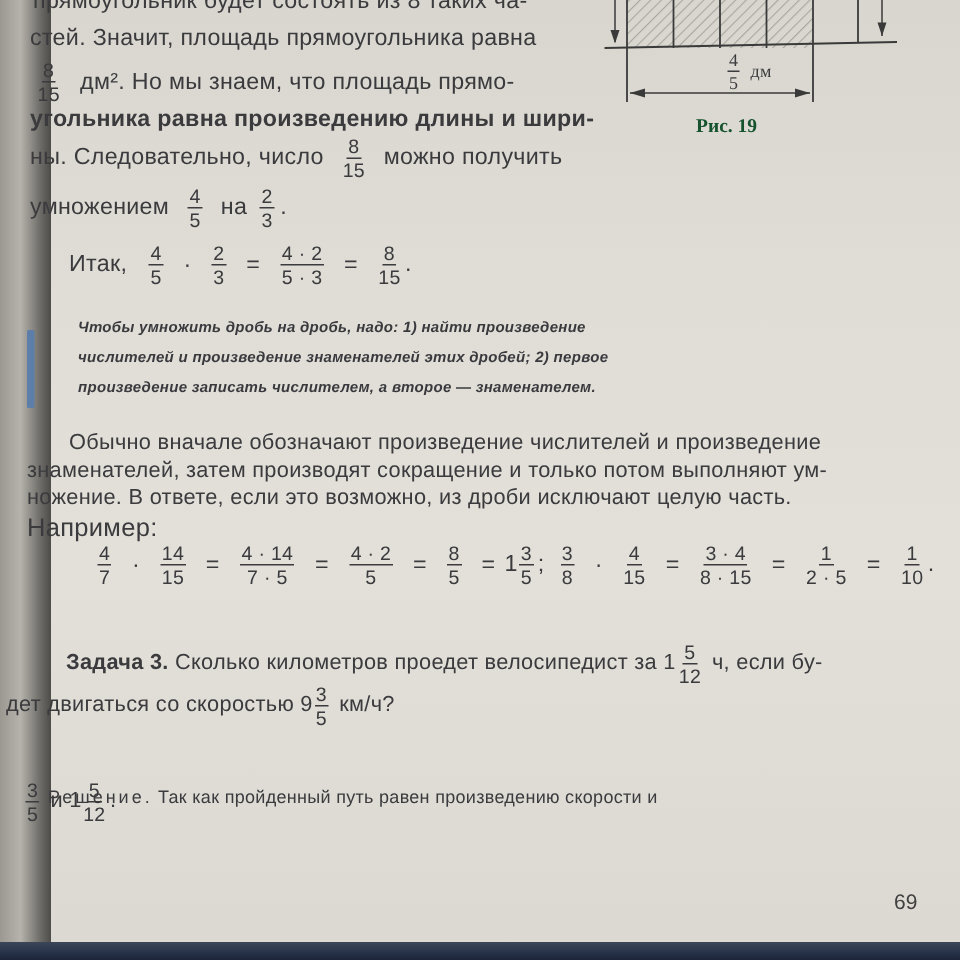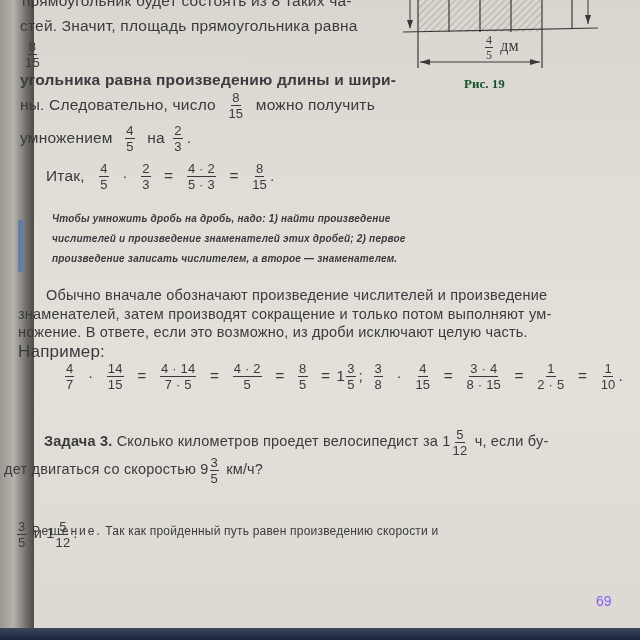--- a/index.html
+++ b/index.html
@@ -15,21 +15,21 @@
   .line{position:absolute;font-size:15.5px;white-space:nowrap;letter-spacing:0.2px;color:#3b3b3e;}
   .frac{display:inline-flex;flex-direction:column;align-items:center;vertical-align:middle;
     font-size:13px;line-height:13px;margin:0 3px;}
   .frac .n{padding:0 1px 1px;border-bottom:1px solid #3b3b3e;}
   .frac .d{padding-top:1px;}
   .op{margin:0 6px;}
   .rule{font-style:italic;font-weight:bold;font-size:10px;color:#3a3a3e;}
   .rule-bar{position:absolute;left:18px;top:220px;width:5px;height:52px;background:#5d7ea8;border-radius:1px;}
   .figure{position:absolute;left:398px;top:0;width:230px;height:70px;}
   .caption{position:absolute;left:464px;top:76px;font-family:"Liberation Serif",serif;font-weight:bold;font-size:13px;color:#14532d;}
-  .pagenum{position:absolute;left:596px;top:593px;font-size:14px;color:#8b5cf6;}
+  .pagenum{position:absolute;left:596px;top:593px;font-size:14px;color:#404040;}
   .spaced{letter-spacing:2px;}
 </style>
 </head>
 <body>
 
 <div class="spine"></div>
 <div class="page"></div>
 
 <svg class="figure" viewBox="0 0 230 70" width="230" height="70">
   <defs>
@@ -51,31 +51,32 @@
   <polygon points="187,15 193,15 190,24" fill="#3a3a3a"></polygon>
   <line x1="22" y1="62" x2="142" y2="62" stroke="#3a3a3a" stroke-width="1"></line>
   <polygon points="22,62 32,59 32,65" fill="#3a3a3a"></polygon>
   <polygon points="142,62 132,59 132,65" fill="#3a3a3a"></polygon>
 </svg>
 <div class="line" style="left:482px;top:34px;font-family:'Liberation Serif',serif;">
   <span class="frac" style="font-size:12px;line-height:12px;">
       <span class="n">4</span>
       <span class="d">5</span>
     </span>
-  <span style="font-size:16px;">дм</span>
+  <span style="font-size:12px;">дм</span>
 </div>
 <div class="caption">Рис. 19</div>
 
 <div class="line" style="left:22px;top:-8px;">прямоугольник будет состоять из 8 таких ча-</div>
 <div class="line" style="left:20px;top:17px;">стей. Значит, площадь прямоугольника равна</div>
 <div class="line" style="left:22px;top:40px;">
   <span class="frac">
       <span class="n">8</span>
       <span class="d">15</span>
     </span>
+  <span style="margin-left:6px;">дм². Но мы знаем, что площадь прямо-</span>
 </div>
 <div class="line" style="left:20px;top:71px;font-weight:bold;">угольника равна произведению длины и шири-</div>
 <div class="line" style="left:20px;top:91px;">
   <span>ны. Следовательно, число</span>
   <span class="frac" style="margin:0 8px;">
       <span class="n">8</span>
       <span class="d">15</span>
     </span>
   <span>можно получить</span>
 </div>

